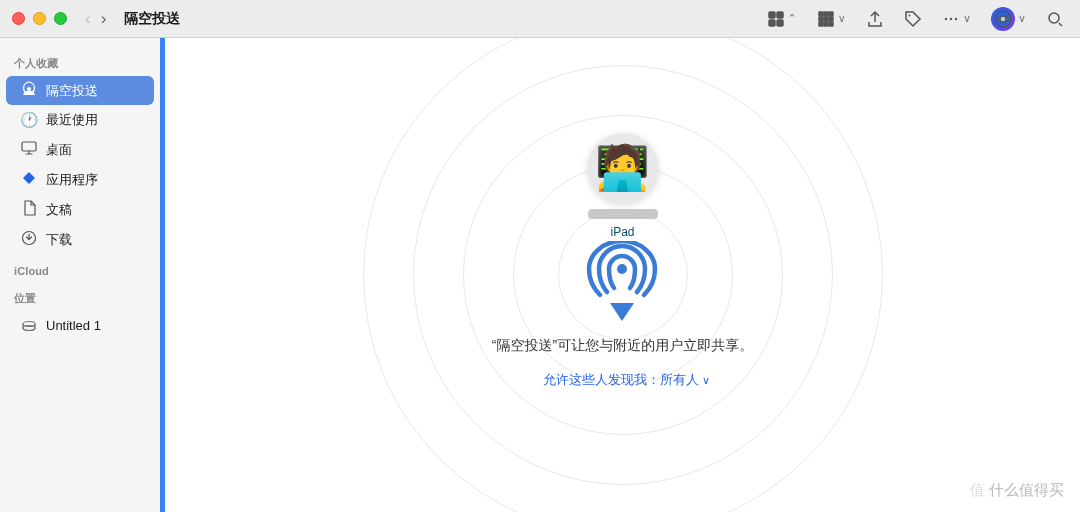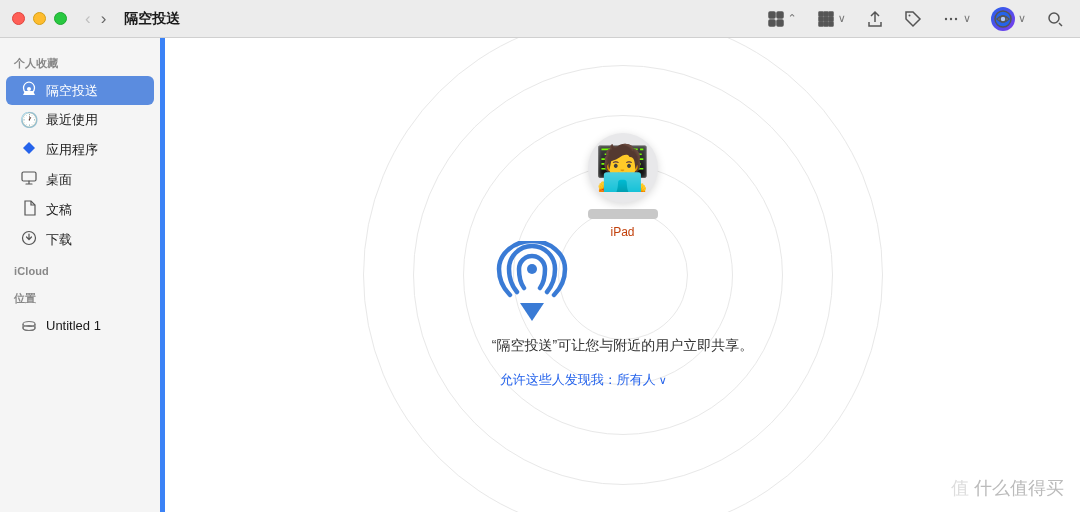--- a/index.html
+++ b/index.html
@@ -197,27 +197,28 @@
       box-shadow: 0 2px 8px rgba(0,0,0,0.15);
     }
     .device-name-blurred {
       width: 70px;
       height: 10px;
       background: #c8c8c8;
       border-radius: 4px;
     }
     .device-label {
       font-size: 12px;
-      color: #c2410c;
+      color: #0c4a6e;
     }
 
     
     .center-content {
       display: flex;
       flex-direction: column;
+      align-items: center;
       gap: 16px;
       position: relative;
       z-index: 2;
       margin-top: 80px;
     }
 
     
     .airdrop-icon-container {
       width: 80px;
       height: 80px;
@@ -239,21 +240,21 @@
       align-items: center;
       gap: 3px;
       margin-left: 8px;
     }
 
     
     .watermark {
       position: absolute;
       bottom: 12px;
       right: 16px;
-      font-size: 18px;
+      font-size: 15px;
       color: #bbb;
       font-weight: 300;
     }
   </style>
 </head>
 <body>
 
 <div class="title-bar">
   <div class="traffic-lights">
     <div class="traffic-light tl-red"></div>
@@ -344,36 +345,36 @@
       </span>
       <span class="sidebar-item-label">隔空投送</span>
     </div>
 
     <div class="sidebar-item">
       <span class="sidebar-icon blue">🕐</span>
       <span class="sidebar-item-label">最近使用</span>
     </div>
 
     <div class="sidebar-item">
-      <span class="sidebar-icon" style="color:#2563eb">
-        <svg width="16" height="16" viewBox="0 0 16 16" fill="none">
-          <path d="M2 8L8 2l6 6-6 6-6-6z" fill="#2563eb"></path>
-        </svg>
-      </span>
-      <span class="sidebar-item-label">应用程序</span>
-    </div>
-
-    <div class="sidebar-item">
       <span class="sidebar-icon">
         <svg width="16" height="16" viewBox="0 0 16 16" fill="none">
           <rect x="1" y="2" width="14" height="9" rx="1.5" stroke="#555" stroke-width="1.2" fill="none"></rect>
           <path d="M5 14h6M8 11v3" stroke="#555" stroke-width="1.2" stroke-linecap="round"></path>
         </svg>
       </span>
       <span class="sidebar-item-label">桌面</span>
+    </div>
+
+    <div class="sidebar-item">
+      <span class="sidebar-icon" style="color:#2563eb">
+        <svg width="16" height="16" viewBox="0 0 16 16" fill="none">
+          <path d="M2 8L8 2l6 6-6 6-6-6z" fill="#2563eb"></path>
+        </svg>
+      </span>
+      <span class="sidebar-item-label">应用程序</span>
     </div>
 
     <div class="sidebar-item">
       <span class="sidebar-icon">
         <svg width="15" height="16" viewBox="0 0 15 16" fill="none">
           <path d="M3 1h6l4 4v10H3V1z" stroke="#555" stroke-width="1.2" fill="none"></path>
           <path d="M9 1v4h4" stroke="#555" stroke-width="1.2" fill="none"></path>
         </svg>
       </span>
       <span class="sidebar-item-label">文稿</span>

